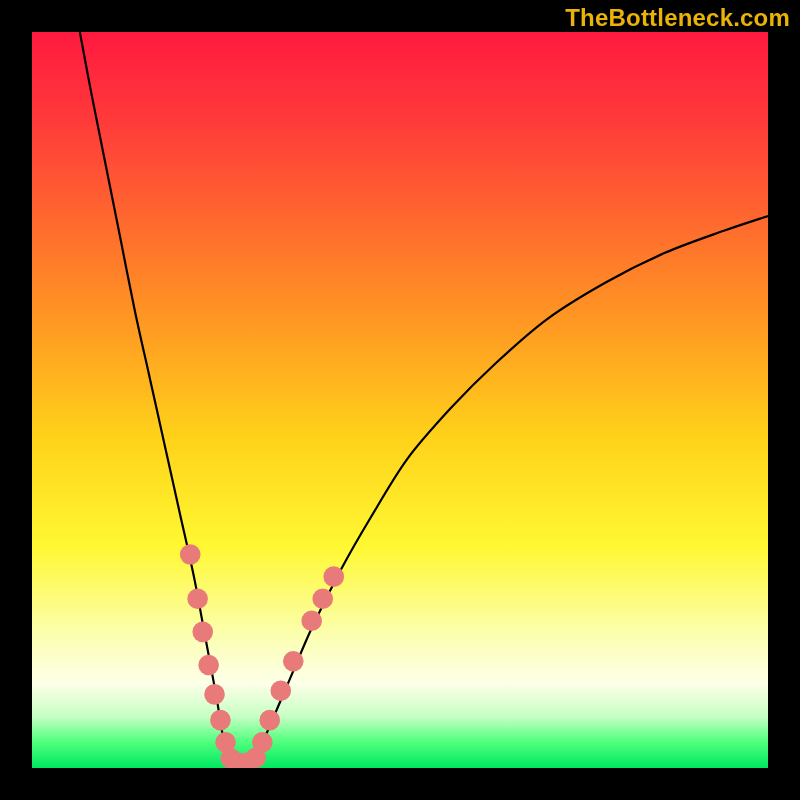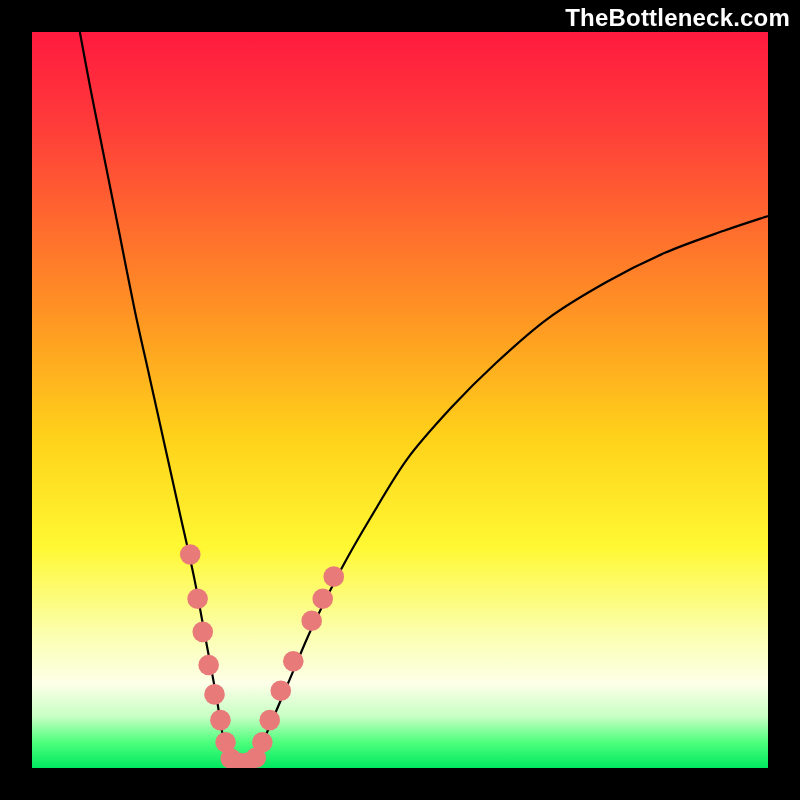--- a/index.html
+++ b/index.html
@@ -23,21 +23,21 @@
     top: 32px;
     left: 32px;
     width: 736px;
     height: 736px;
     overflow: hidden;
   }
   .watermark {
     position: absolute;
     top: 4px;
     right: 10px;
-    color: #ffffff;
+    color: #eab308;
     font-size: 24px;
     font-weight: 600;
     letter-spacing: 0.2px;
     user-select: none;
   }
   svg {
     display: block;
   }
 </style>
 </head>

